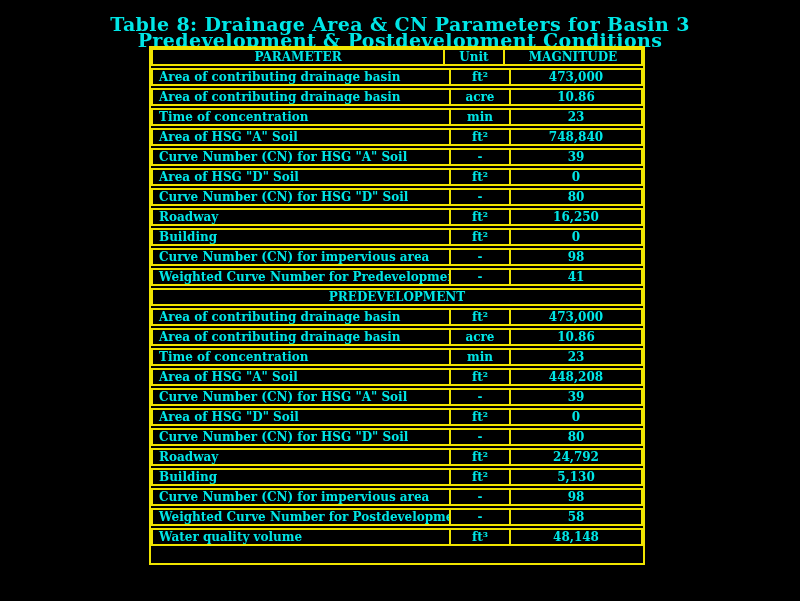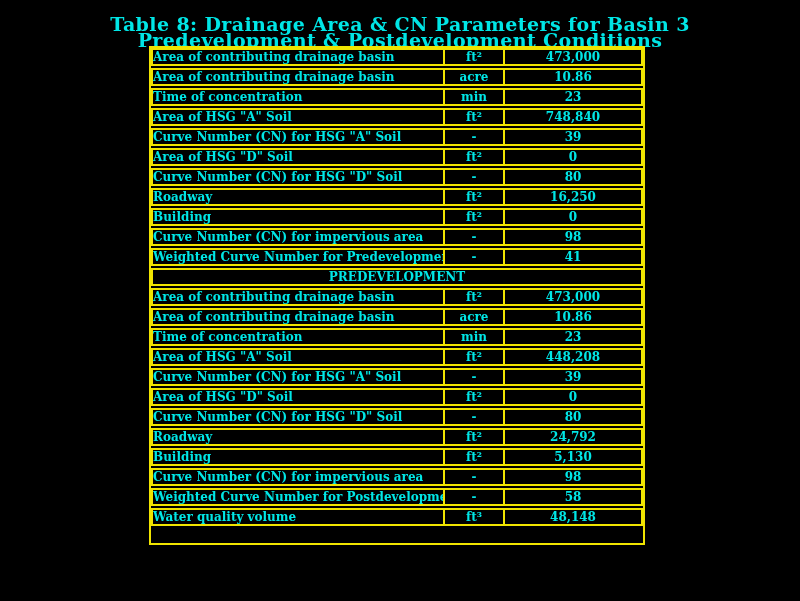--- a/index.html
+++ b/index.html
@@ -42,20 +42,21 @@
     margin-bottom:2px;
     background:var(--bg);
     font-size:12px;
     line-height:14px;
     white-space:nowrap;
   }
   .row:last-child{margin-bottom:16px;}
   .c-param{
     flex:0 0 290px;
     display:flex;align-items:center;
+    padding-left:6px;
     border-right:2px solid var(--yellow);
     overflow:hidden;
   }
   .c-unit{
     flex:0 0 58px;
     display:flex;align-items:center;justify-content:center;
     border-right:2px solid var(--yellow);
   }
   .c-mag{
     flex:1 1 auto;
@@ -68,20 +69,25 @@
   }
 </style>
 </head>
 <body>
 
 <div class="canvas">
   <div class="title-line title-1">Table 8: Drainage Area &amp; CN Parameters for Basin 3</div>
   <div class="title-line title-2">Predevelopment &amp; Postdevelopment Conditions</div>
 
   <div class="cad-table">
+    <div class="row header">
+      <div class="c-param">PARAMETER</div>
+      <div class="c-unit">Unit</div>
+      <div class="c-mag">MAGNITUDE</div>
+    </div>
 
       <div class="row">
         <div class="c-param">Area of contributing drainage basin</div>
         <div class="c-unit">ft²</div>
         <div class="c-mag">473,000</div>
       </div>
       <div class="row">
         <div class="c-param">Area of contributing drainage basin</div>
         <div class="c-unit">acre</div>
         <div class="c-mag">10.86</div>

